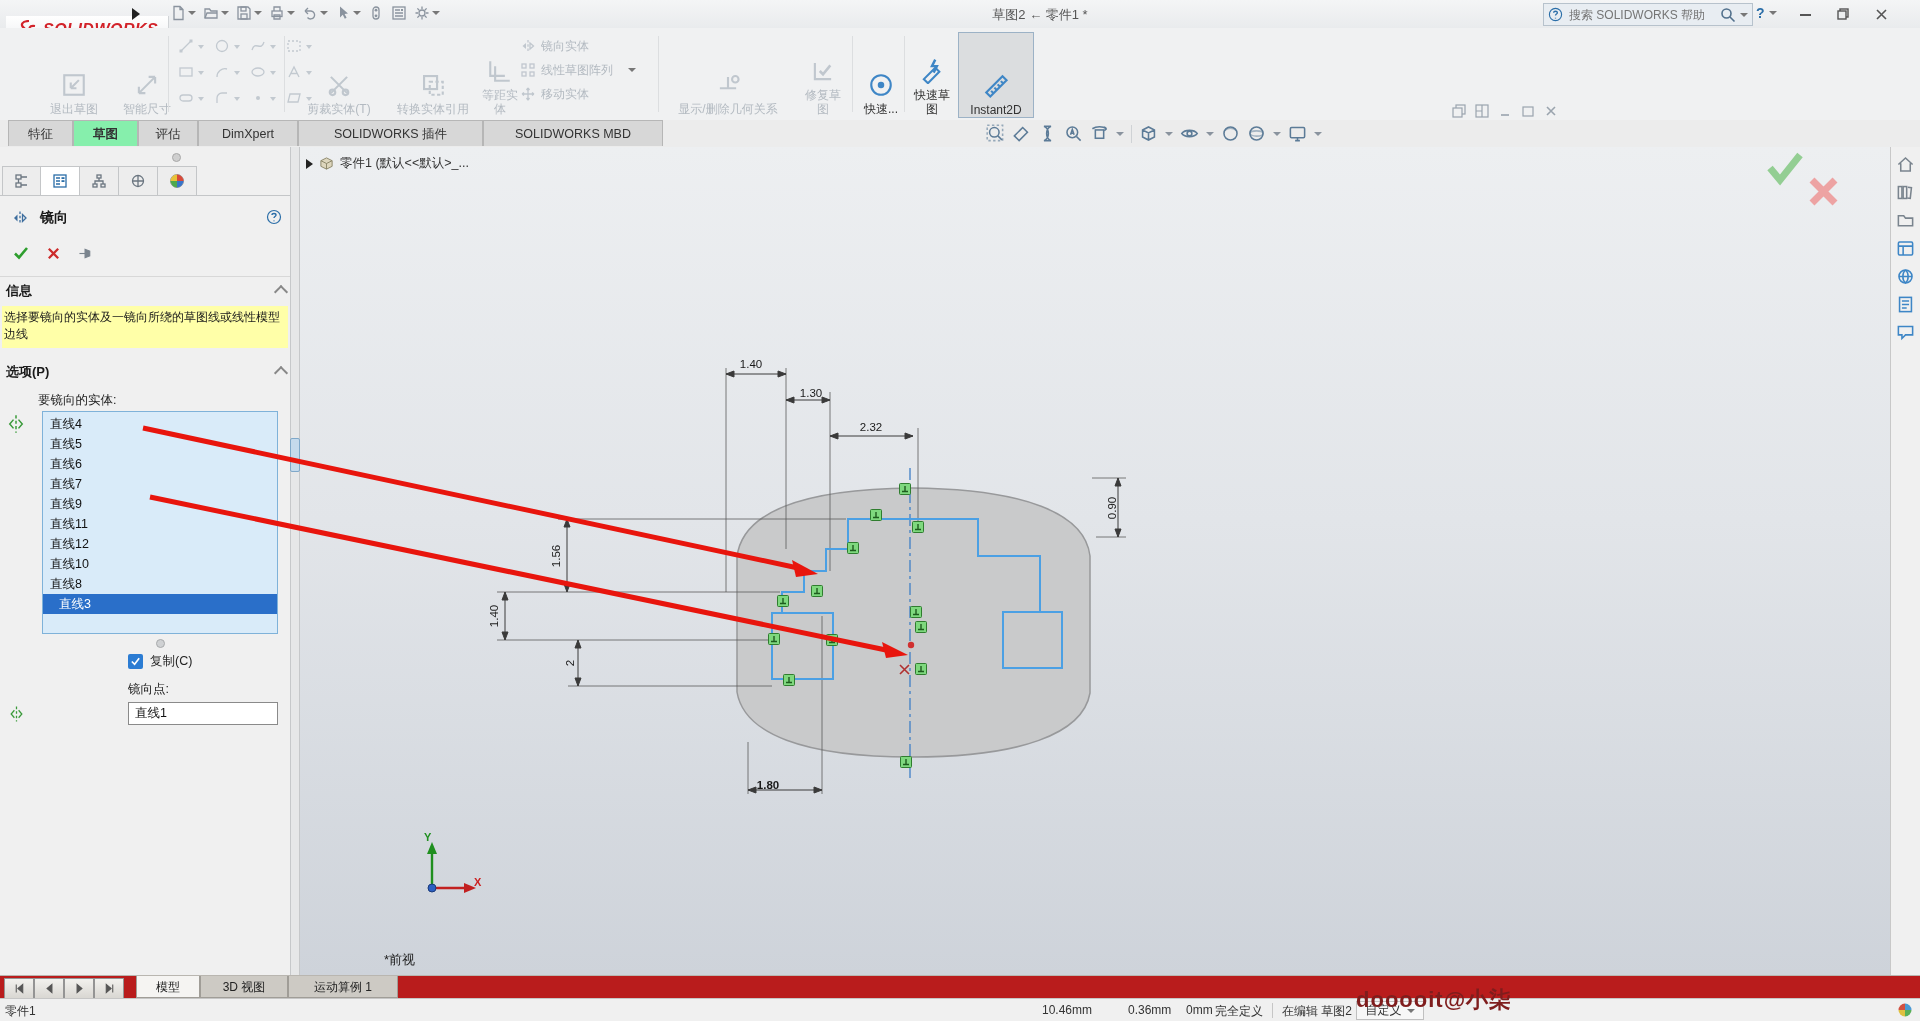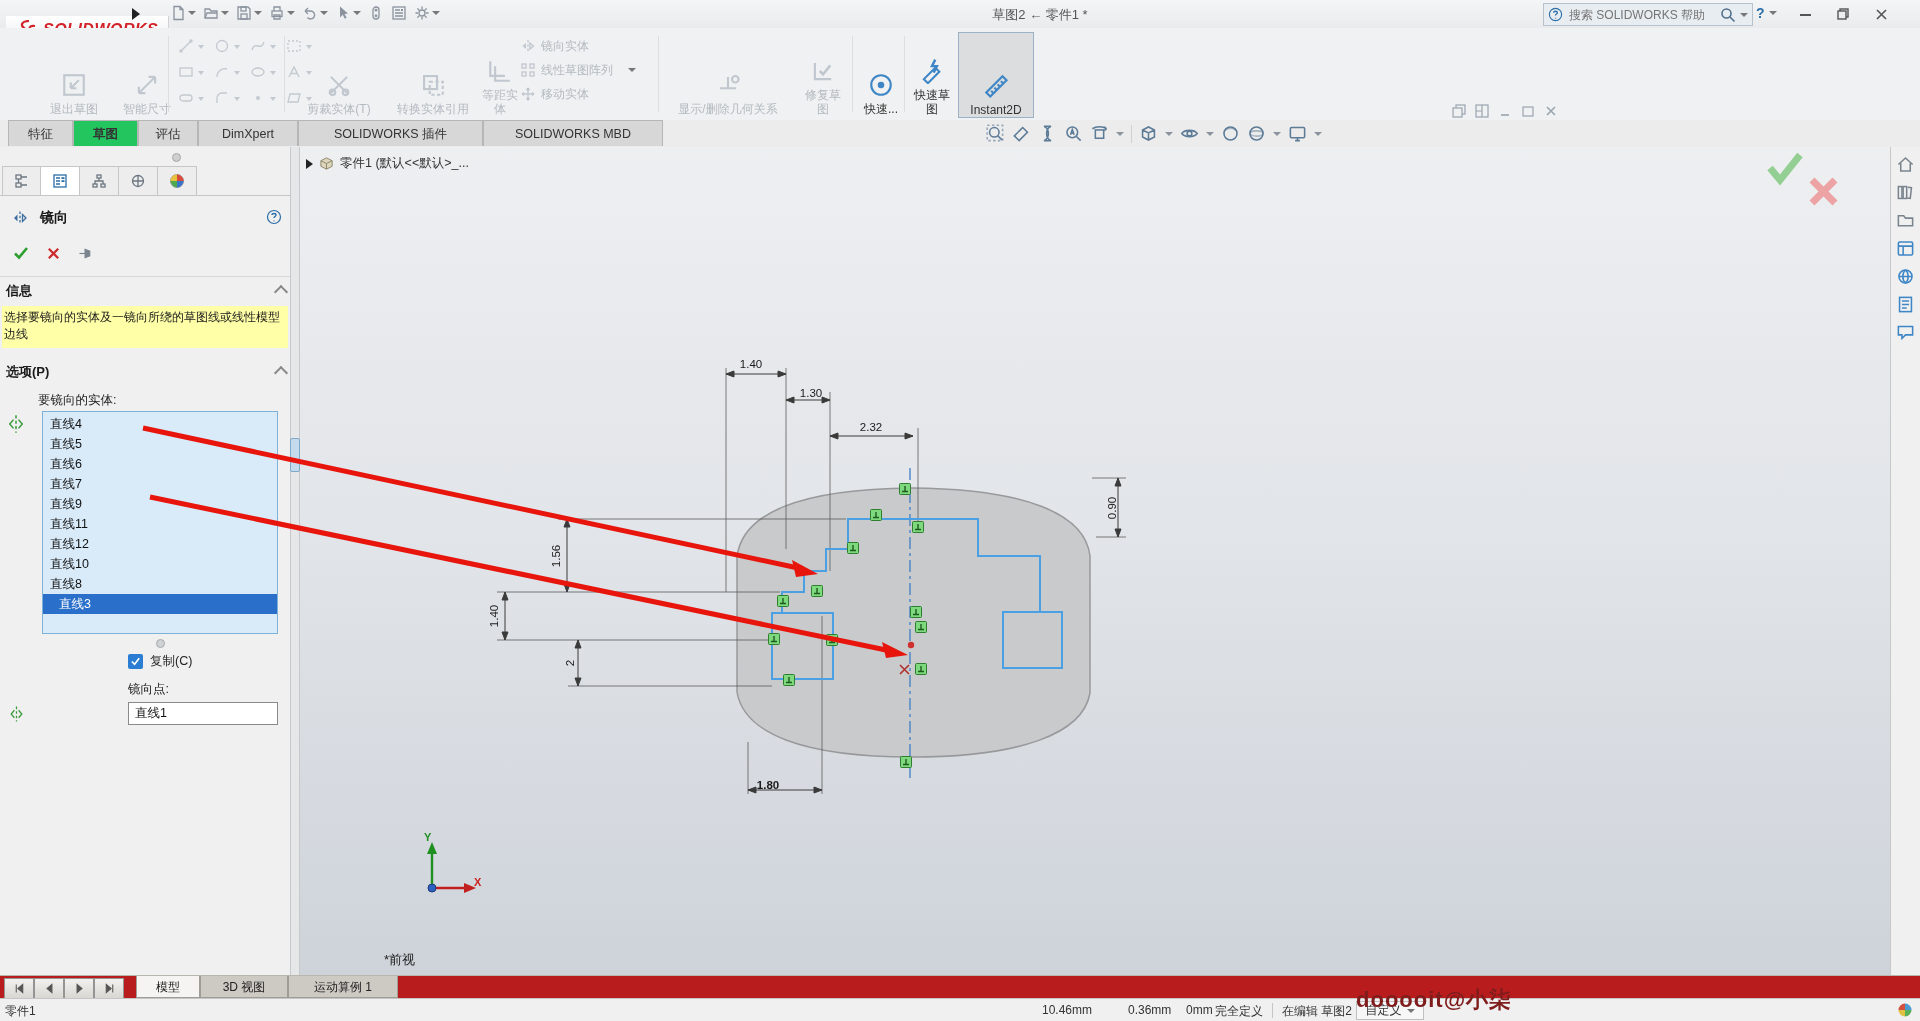--- a/index.html
+++ b/index.html
@@ -33,21 +33,21 @@
   .rbtn.boxed{background:#dbdddf;border:1px solid #9cb2c6;}
   .rsep{position:absolute;top:8px;width:1px;height:76px;background:#dcdee0;}
   .mini{position:absolute;width:18px;height:18px;color:#c2c9d0;}
   .mini-caret{position:absolute;width:0;height:0;border-left:3.5px solid transparent;border-right:3.5px solid transparent;border-top:4px solid #c2c9d0;}
   .stackbtn{position:absolute;left:520px;display:flex;align-items:center;gap:5px;color:#b3bac1;height:20px;}
   .stackbtn .icon{color:#c0c7ce;}
   #doc-controls{position:absolute;top:76px;left:1452px;display:flex;gap:9px;color:#9aa4ae;}
   
   #tabrow{position:absolute;left:0;top:120px;width:1920px;height:27px;background:#ececec;border-bottom:1px solid #c9cccf;}
   .rtab{position:absolute;top:0;height:26px;line-height:26px;text-align:center;font-size:12.5px;background:#d7d7d7;border:1px solid #b6b6b6;border-bottom:none;color:#333;box-sizing:border-box;}
-  .rtab.active{background:#22c55e;font-weight:bold;}
+  .rtab.active{background:#86efac;font-weight:bold;}
   #headsup{position:absolute;left:986px;top:2px;display:flex;align-items:center;gap:7px;height:23px;}
   #headsup .hsep{width:1px;height:18px;background:#cfd2d5;}
   
   #left-panel{position:absolute;left:0;top:147px;width:290px;height:828px;background:#f0f0f0;}
   #panel-splitter{position:absolute;left:290px;top:147px;width:10px;height:828px;background:#e6e7e8;border-left:1px solid #c6c8ca;border-right:1px solid #c6c8ca;box-sizing:border-box;}
   #splitter-handle{position:absolute;left:290px;top:438px;width:10px;height:34px;background:#c5daec;border:1px solid #7fa8c9;box-sizing:border-box;border-radius:2px;}
   #pm-tabs{position:absolute;left:2px;top:19px;display:flex;}
   .pmtab{width:39px;height:30px;display:flex;align-items:center;justify-content:center;border:1px solid #c4c6c8;border-left:none;background:#ededed;box-sizing:border-box;}
   .pmtab:first-child{border-left:1px solid #c4c6c8;}
   .pmtab.active{background:#ffffff;border-bottom:1px solid #ffffff;}

